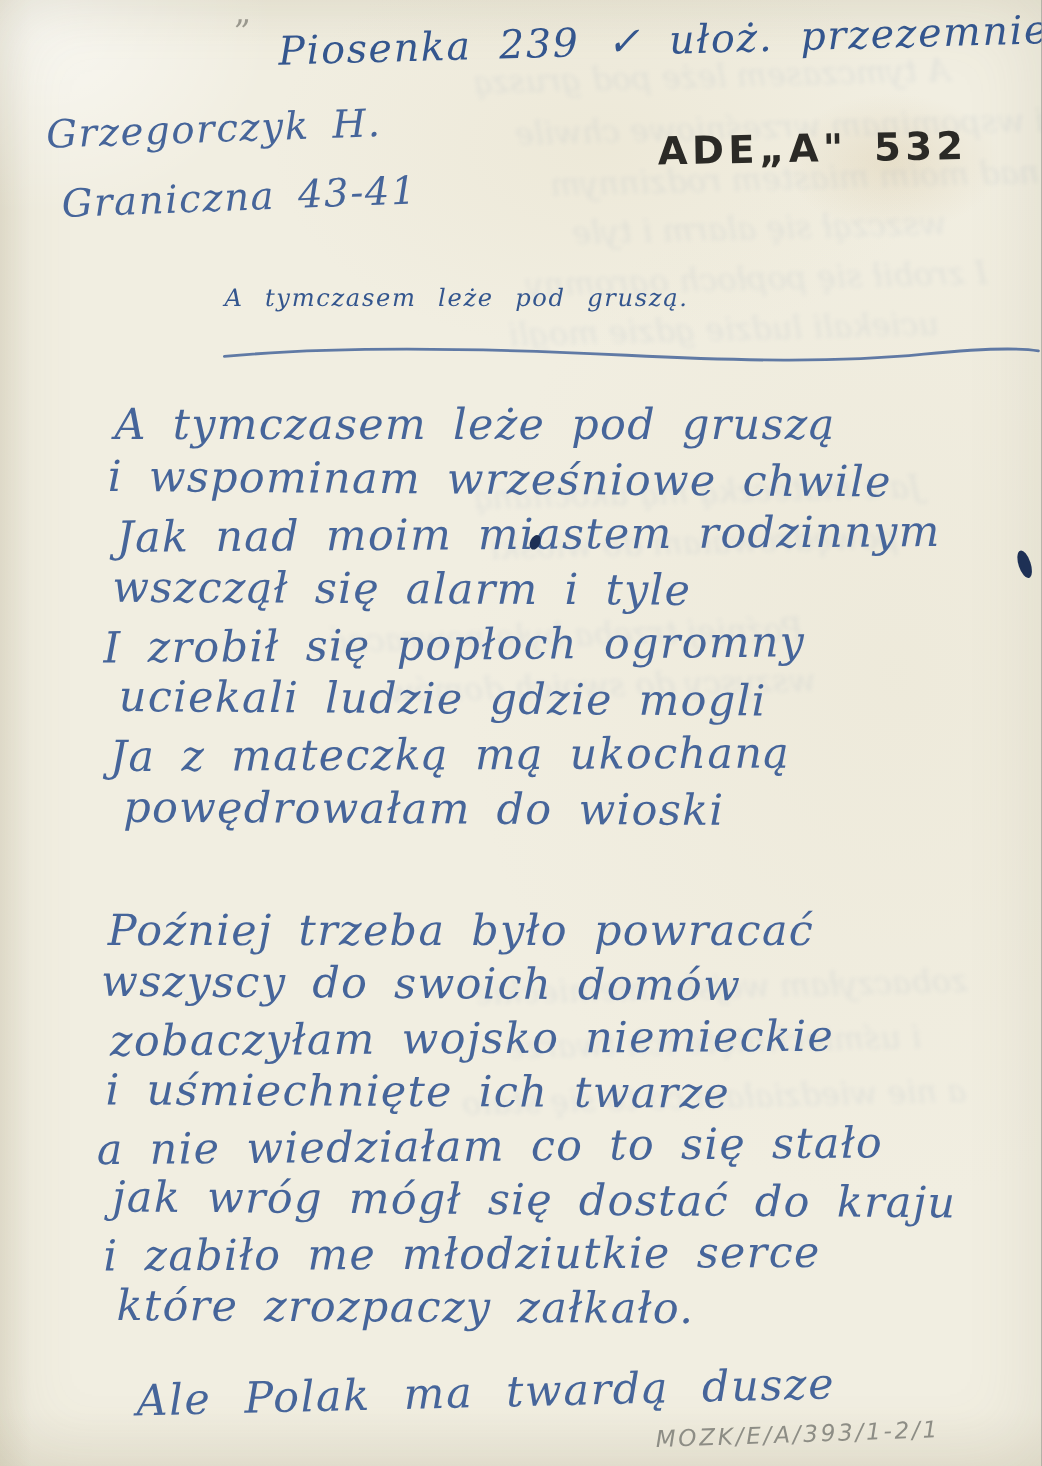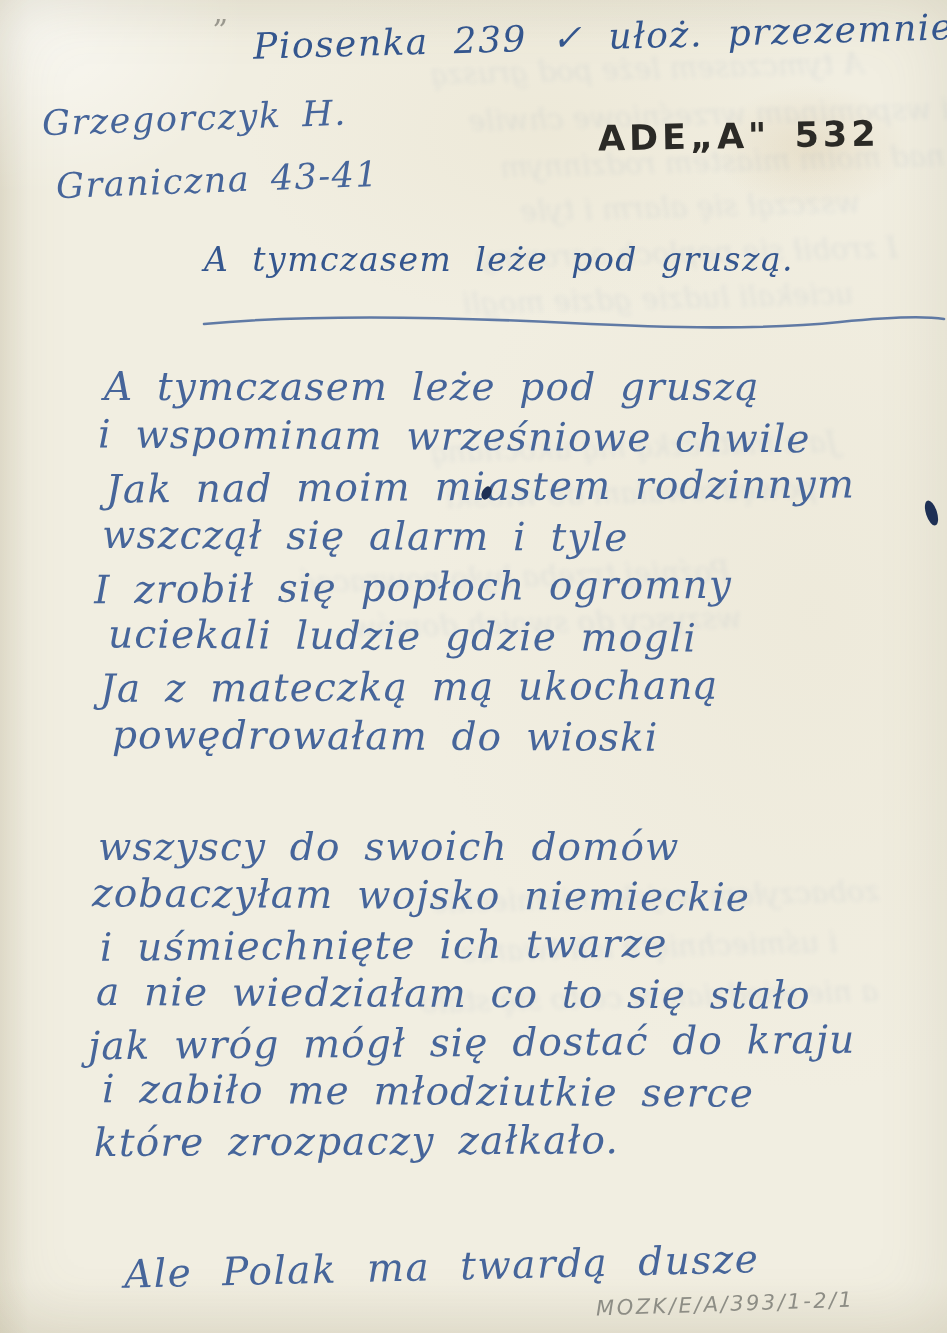--- a/index.html
+++ b/index.html
@@ -35,21 +35,21 @@
   .hw{position:absolute; white-space:nowrap; letter-spacing:1.5px; word-spacing:8px;}
   .corner-mark{left:213px; top:-6px; font-size:30px; color:#9a988e; font-style:normal;}
   .headline{left:253px; top:16px; font-size:36px; transform:rotate(-1.6deg); color:var(--ink-dark); word-spacing:12px;}
   .author{left:42px; top:98px; font-size:35px; transform:rotate(-2deg);}
   .address{left:56px; top:160px; font-size:35px; transform:rotate(-2.2deg);}
   .archive-mark{
     left:598px; top:116px; font-size:35px; letter-spacing:4px;
     font-family:"DejaVu Sans", sans-serif; font-style:normal; font-weight:bold;
     color:var(--black-ink); transform:rotate(-1deg);
   }
-  .poem-title{left:204px; top:240px; font-size:33px; color:var(--ink-dark); word-spacing:11px;}
+  .poem-title{left:204px; top:259px; font-size:22px; color:var(--ink-dark); word-spacing:11px;}
   .title-underline{position:absolute; left:200px; top:308px; width:747px; height:28px;}
   .stanza{position:absolute; font-size:39px; white-space:nowrap;}
   .stanza .line{letter-spacing:1.2px; word-spacing:10px; height:50px; line-height:50px;}
   .stanza-1{left:104px; top:362px;}
   .stanza-2{left:98px; top:822px;}
   .stanza-2 .line{height:49px; line-height:49px;}
   .stanza .line:nth-child(2){transform:translateX(-6px) rotate(.4deg);}
   .stanza .line:nth-child(3){transform:translateX(2px) rotate(-.4deg);}
   .stanza .line:nth-child(4){transform:translateX(-2px) rotate(.3deg);}
   .stanza .line:nth-child(5){transform:translateX(-10px) rotate(-.5deg);}
@@ -109,20 +109,21 @@
       <div class="line">i wspominam wrześniowe chwile</div>
       <div class="line">Jak nad moim miastem rodzinnym</div>
       <div class="line">wszczął się alarm i tyle</div>
       <div class="line">I zrobił się popłoch ogromny</div>
       <div class="line">uciekali ludzie gdzie mogli</div>
       <div class="line">Ja z mateczką mą ukochaną</div>
       <div class="line">powędrowałam do wioski</div>
     </div>
 
   <div class="stanza stanza-2">
+      <div class="line">Poźniej trzeba było powracać</div>
       <div class="line">wszyscy do swoich domów</div>
       <div class="line">zobaczyłam wojsko niemieckie</div>
       <div class="line">i uśmiechnięte ich twarze</div>
       <div class="line">a nie wiedziałam co to się stało</div>
       <div class="line">jak wróg mógł się dostać do kraju</div>
       <div class="line">i zabiło me młodziutkie serce</div>
       <div class="line">które zrozpaczy załkało.</div>
     </div>
 
   <div class="hw closing">Ale Polak ma twardą dusze</div>

